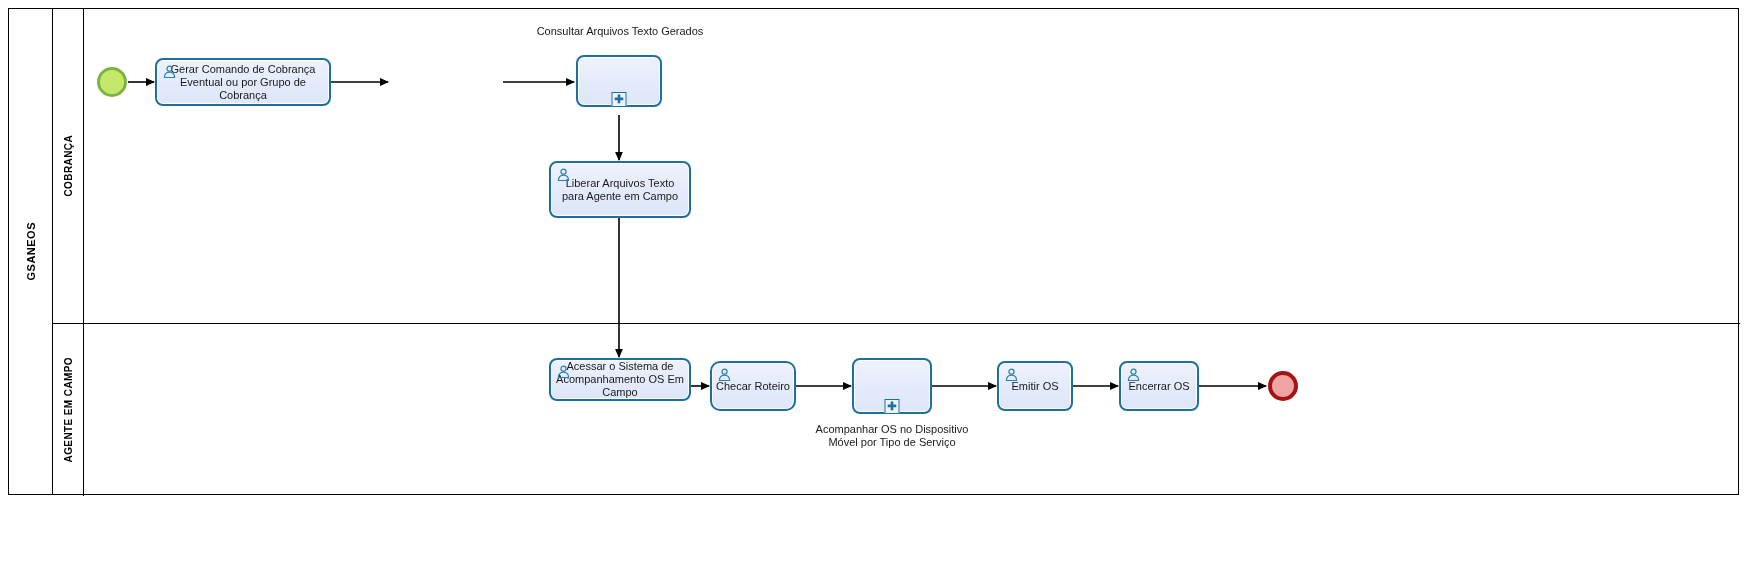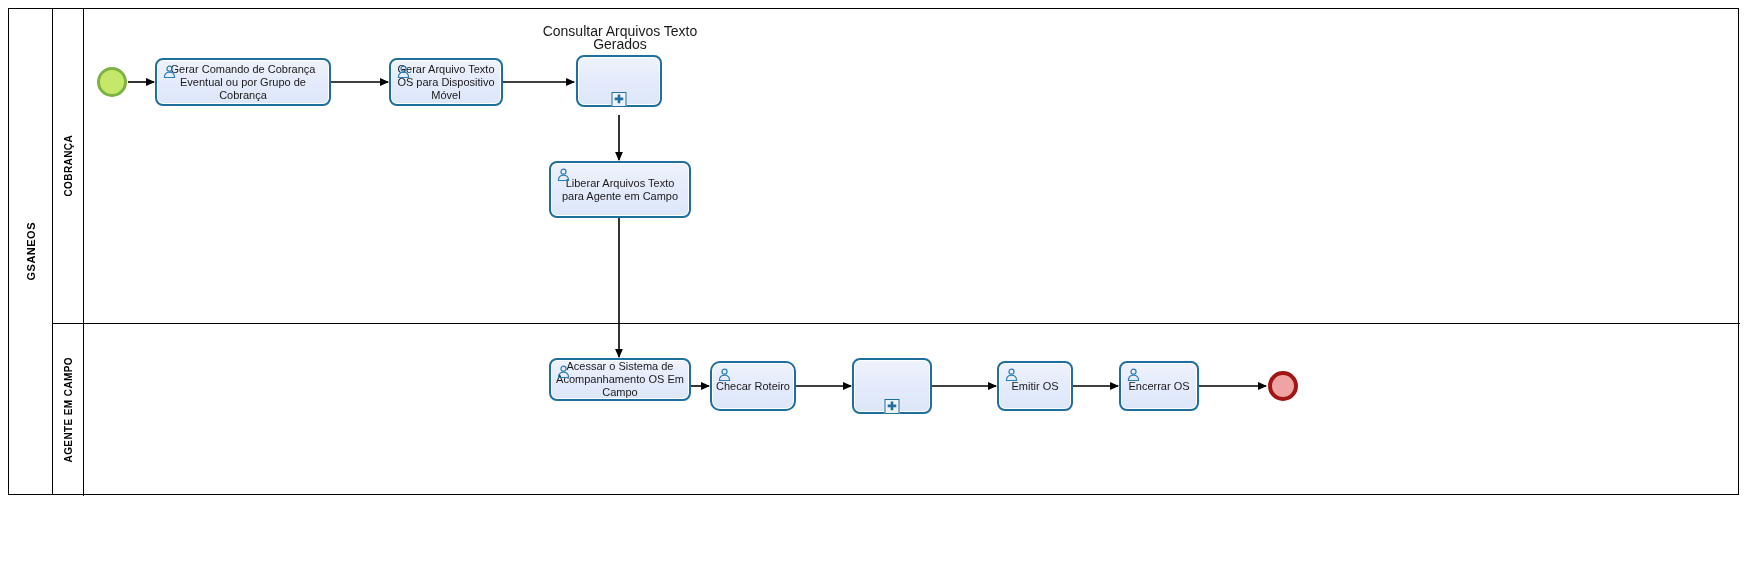--- a/index.html
+++ b/index.html
@@ -137,21 +137,21 @@
     box-sizing: border-box;
     display: flex;
     align-items: center;
     justify-content: center;
   }
   .subproc-marker svg { display: block; }
 
   
   .ext-label {
     position: absolute;
-    font-size: 14px;
+    font-size: 11px;
     line-height: 13px;
     color: #1a1a1a;
     text-align: center;
     white-space: pre-line;
   }
 
   
   .flow-layer {
     position: absolute;
     left: 0; top: 0;
@@ -218,27 +218,20 @@
   <div class="event event-end" style="left:1268px; top:371px;"></div>
 
   <div class="task" style="left:155px; top:58px; width:176px; height:48px;">
     <svg class="user-icon" viewBox="0 0 16 16">
       <circle cx="8" cy="5" r="2.7" fill="none" stroke="#2a7fb5" stroke-width="1.3"></circle>
       <path d="M2.6,14.4 C2.6,10.4 5.1,8.8 8,8.8 C10.9,8.8 13.4,10.4 13.4,14.4 z" fill="none" stroke="#2a7fb5" stroke-width="1.3"></path>
     </svg>
     <div class="task-label">Gerar Comando de Cobrança Eventual ou por Grupo de Cobrança</div>
   </div>
 
-  <div class="task" style="left:389px; top:58px; width:114px; height:48px;">
-    <svg class="user-icon" viewBox="0 0 16 16">
-      <circle cx="8" cy="5" r="2.7" fill="none" stroke="#2a7fb5" stroke-width="1.3"></circle>
-      <path d="M2.6,14.4 C2.6,10.4 5.1,8.8 8,8.8 C10.9,8.8 13.4,10.4 13.4,14.4 z" fill="none" stroke="#2a7fb5" stroke-width="1.3"></path>
-    </svg>
-    <div class="task-label">Gerar Arquivo Texto OS para Dispositivo Móvel</div>
-  </div>
 
   <div class="ext-label" style="left:520px; top:25px; width:200px;">Consultar Arquivos Texto Gerados</div>
 
   <div class="task" style="left:576px; top:55px; width:86px; height:52px;">
     <div class="subproc-marker">
       <svg width="11" height="11" viewBox="0 0 11 11">
         <path d="M4.2,0.6 h2.6 v3.0 h3.0 v2.6 h-3.0 v3.0 h-2.6 v-3.0 h-3.0 v-2.6 h3.0 z" fill="#1f6f9e"></path>
       </svg>
     </div>
   </div>
@@ -268,20 +261,21 @@
   </div>
 
   <div class="task" style="left:852px; top:358px; width:80px; height:56px;">
     <div class="subproc-marker">
       <svg width="11" height="11" viewBox="0 0 11 11">
         <path d="M4.2,0.6 h2.6 v3.0 h3.0 v2.6 h-3.0 v3.0 h-2.6 v-3.0 h-3.0 v-2.6 h3.0 z" fill="#1f6f9e"></path>
       </svg>
     </div>
   </div>
 
+  <div class="ext-label" style="left:802px; top:423px; width:180px;">Acompanhar OS no Dispositivo Móvel por Tipo de Serviço</div>
 
   <div class="task" style="left:997px; top:361px; width:76px; height:50px;justify-content:flex-end;">
     <svg class="user-icon" viewBox="0 0 16 16">
       <circle cx="8" cy="5" r="2.7" fill="none" stroke="#2a7fb5" stroke-width="1.3"></circle>
       <path d="M2.6,14.4 C2.6,10.4 5.1,8.8 8,8.8 C10.9,8.8 13.4,10.4 13.4,14.4 z" fill="none" stroke="#2a7fb5" stroke-width="1.3"></path>
     </svg>
     <div class="task-label">Emitir OS</div>
   </div>
 
   <div class="task" style="left:1119px; top:361px; width:80px; height:50px;">

